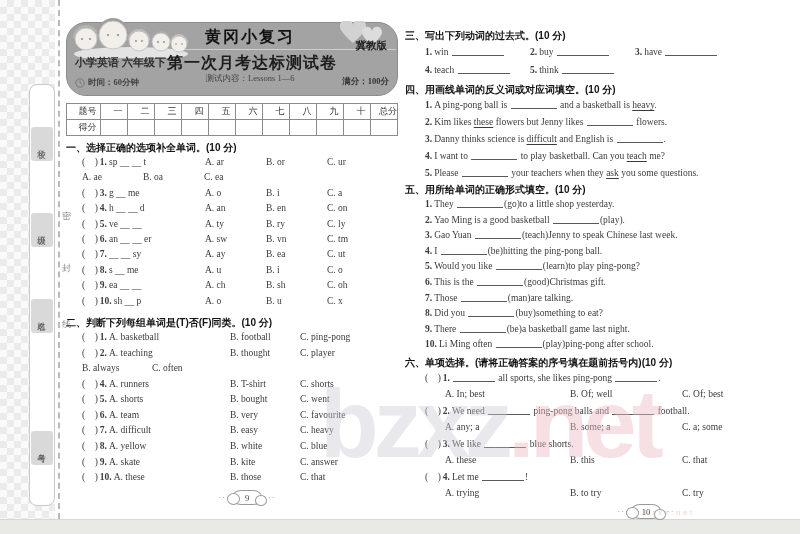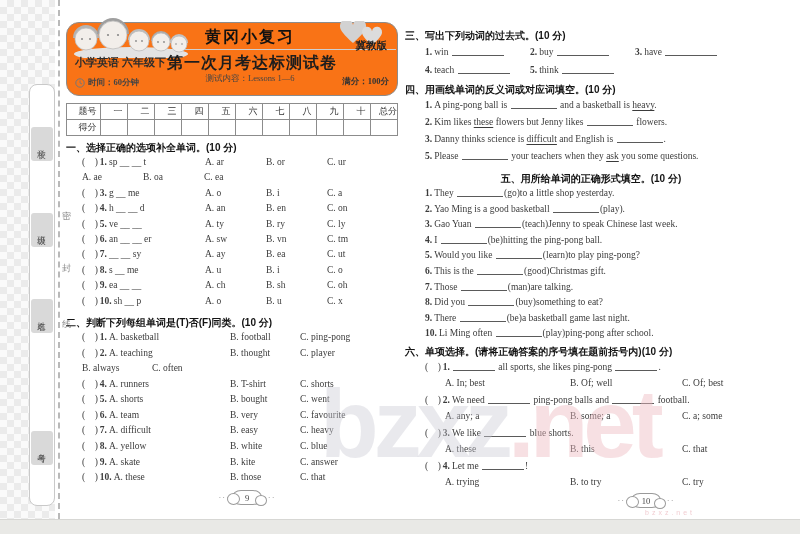--- a/index.html
+++ b/index.html
@@ -21,22 +21,22 @@
     color:#555; font-family:"Liberation Sans",sans-serif; letter-spacing:1px; }
   .sealline { position:absolute; left:58px; top:0; height:519px; border-left:2px dashed #b9b9b9; }
   .sealchar { position:absolute; left:62px; font-size:9px; color:#8a8a8a;
     font-family:"Liberation Sans",sans-serif; }
 
   .page { position:absolute; top:22px; }
   #pageL { left:66px; width:332px; }
   #pageR { left:405px; width:372px; }
 
   
-  .headbox { position:relative; height:74px; border:1px solid #8c8c8c; border-radius:13px;
-    margin-bottom:7px; background:#f97316; }
+  .headbox { position:relative; height:74px; border:1px solid #8c8c8c; border-radius:20px;
+    margin-bottom:7px; background:#a3a3a3; }
   .head-rule { position:absolute; left:104px; right:1px; top:26px; border-top:1px solid #cfcfcf; }
   .family { position:absolute; left:4px; top:-13px; }
   .course { position:absolute; left:8px; top:32px; font-family:"Liberation Sans",sans-serif;
     font-weight:bold; font-size:11px; color:#2c2c2c; }
   .timerow { position:absolute; left:8px; top:54px; font-size:8.5px; font-weight:bold;
     color:#444; display:flex; align-items:center; gap:3px; }
   .title { position:absolute; left:104px; width:158px; top:4px; text-align:center;
     font-family:"Liberation Sans",sans-serif; font-weight:bold; font-size:16px;
     letter-spacing:2px; color:#111; }
   .subtitle { position:absolute; left:96px; width:178px; top:30px; text-align:center;
@@ -68,21 +68,21 @@
   .bracket { white-space:pre; margin-right:2px; }
   .num { font-weight:bold; margin-right:2px; }
   .pre { white-space:pre; }
 
   
   #s3 .sechead { margin-top:6px; }
   .s3row { padding-left:20px; line-height:18px; height:18px; }
   .s3row .it { width:105px; }
   #s4 .sechead { margin-top:3px; }
   .s4row { padding-left:20px; line-height:17px; height:17px; white-space:pre; }
-  #s5 .sechead { margin-top:6px;text-align:center; }
+  #s5 .sechead { margin-top:0; }
   .s5row { padding-left:20px; line-height:15.6px; height:15.6px; white-space:pre; }
   #s6 .sechead { margin-top:2px; }
   .s6stem { padding-left:20px; line-height:16.5px; height:16.5px; white-space:pre; }
   .s6opts { padding-left:40px; line-height:16.5px; height:16.5px; display:flex; }
   .s6opts .oa { width:125px; } .s6opts .ob { width:112px; }
 
   .blank { display:inline-block; width:46px; height:10px; border-bottom:1px solid #5a5a5a;
     vertical-align:-1px; margin:0 1px; }
   .s3row .blank { width:52px; }
   .s6stem .blank { width:42px; }
@@ -376,20 +376,21 @@
 
   <div id="s4">
     <div class="sechead">四、用画线单词的反义词或对应词填空。(10 分)</div>
     <div>
   <div class="s4row"><span class="num">1.</span><span><span class="pre">A ping-pong ball is </span><span class="blank"></span><span class="pre"> and a basketball is </span><span class="u pre">heavy</span><span class="pre">.</span></span></div>
 
   <div class="s4row"><span class="num">2.</span><span><span class="pre">Kim likes </span><span class="u pre">these</span><span class="pre"> flowers but Jenny likes </span><span class="blank"></span><span class="pre"> flowers.</span></span></div>
 
   <div class="s4row"><span class="num">3.</span><span><span class="pre">Danny thinks science is </span><span class="u pre">difficult</span><span class="pre"> and English is </span><span class="blank"></span><span class="pre">.</span></span></div>
 
+  <div class="s4row"><span class="num">4.</span><span><span class="pre">I want to </span><span class="blank"></span><span class="pre"> to play basketball. Can you </span><span class="u pre">teach</span><span class="pre"> me?</span></span></div>
 
   <div class="s4row"><span class="num">5.</span><span><span class="pre">Please </span><span class="blank"></span><span class="pre"> your teachers when they </span><span class="u pre">ask</span><span class="pre"> you some questions.</span></span></div>
 </div>
   </div>
 
   <div id="s5">
     <div class="sechead">五、用所给单词的正确形式填空。(10 分)</div>
     <div>
   <div class="s5row"><span class="num">1.</span><span class="pre">They </span><span class="blank"></span><span class="pre">(go)</span><span class="pre">to a little shop yesterday.</span></div>
 

